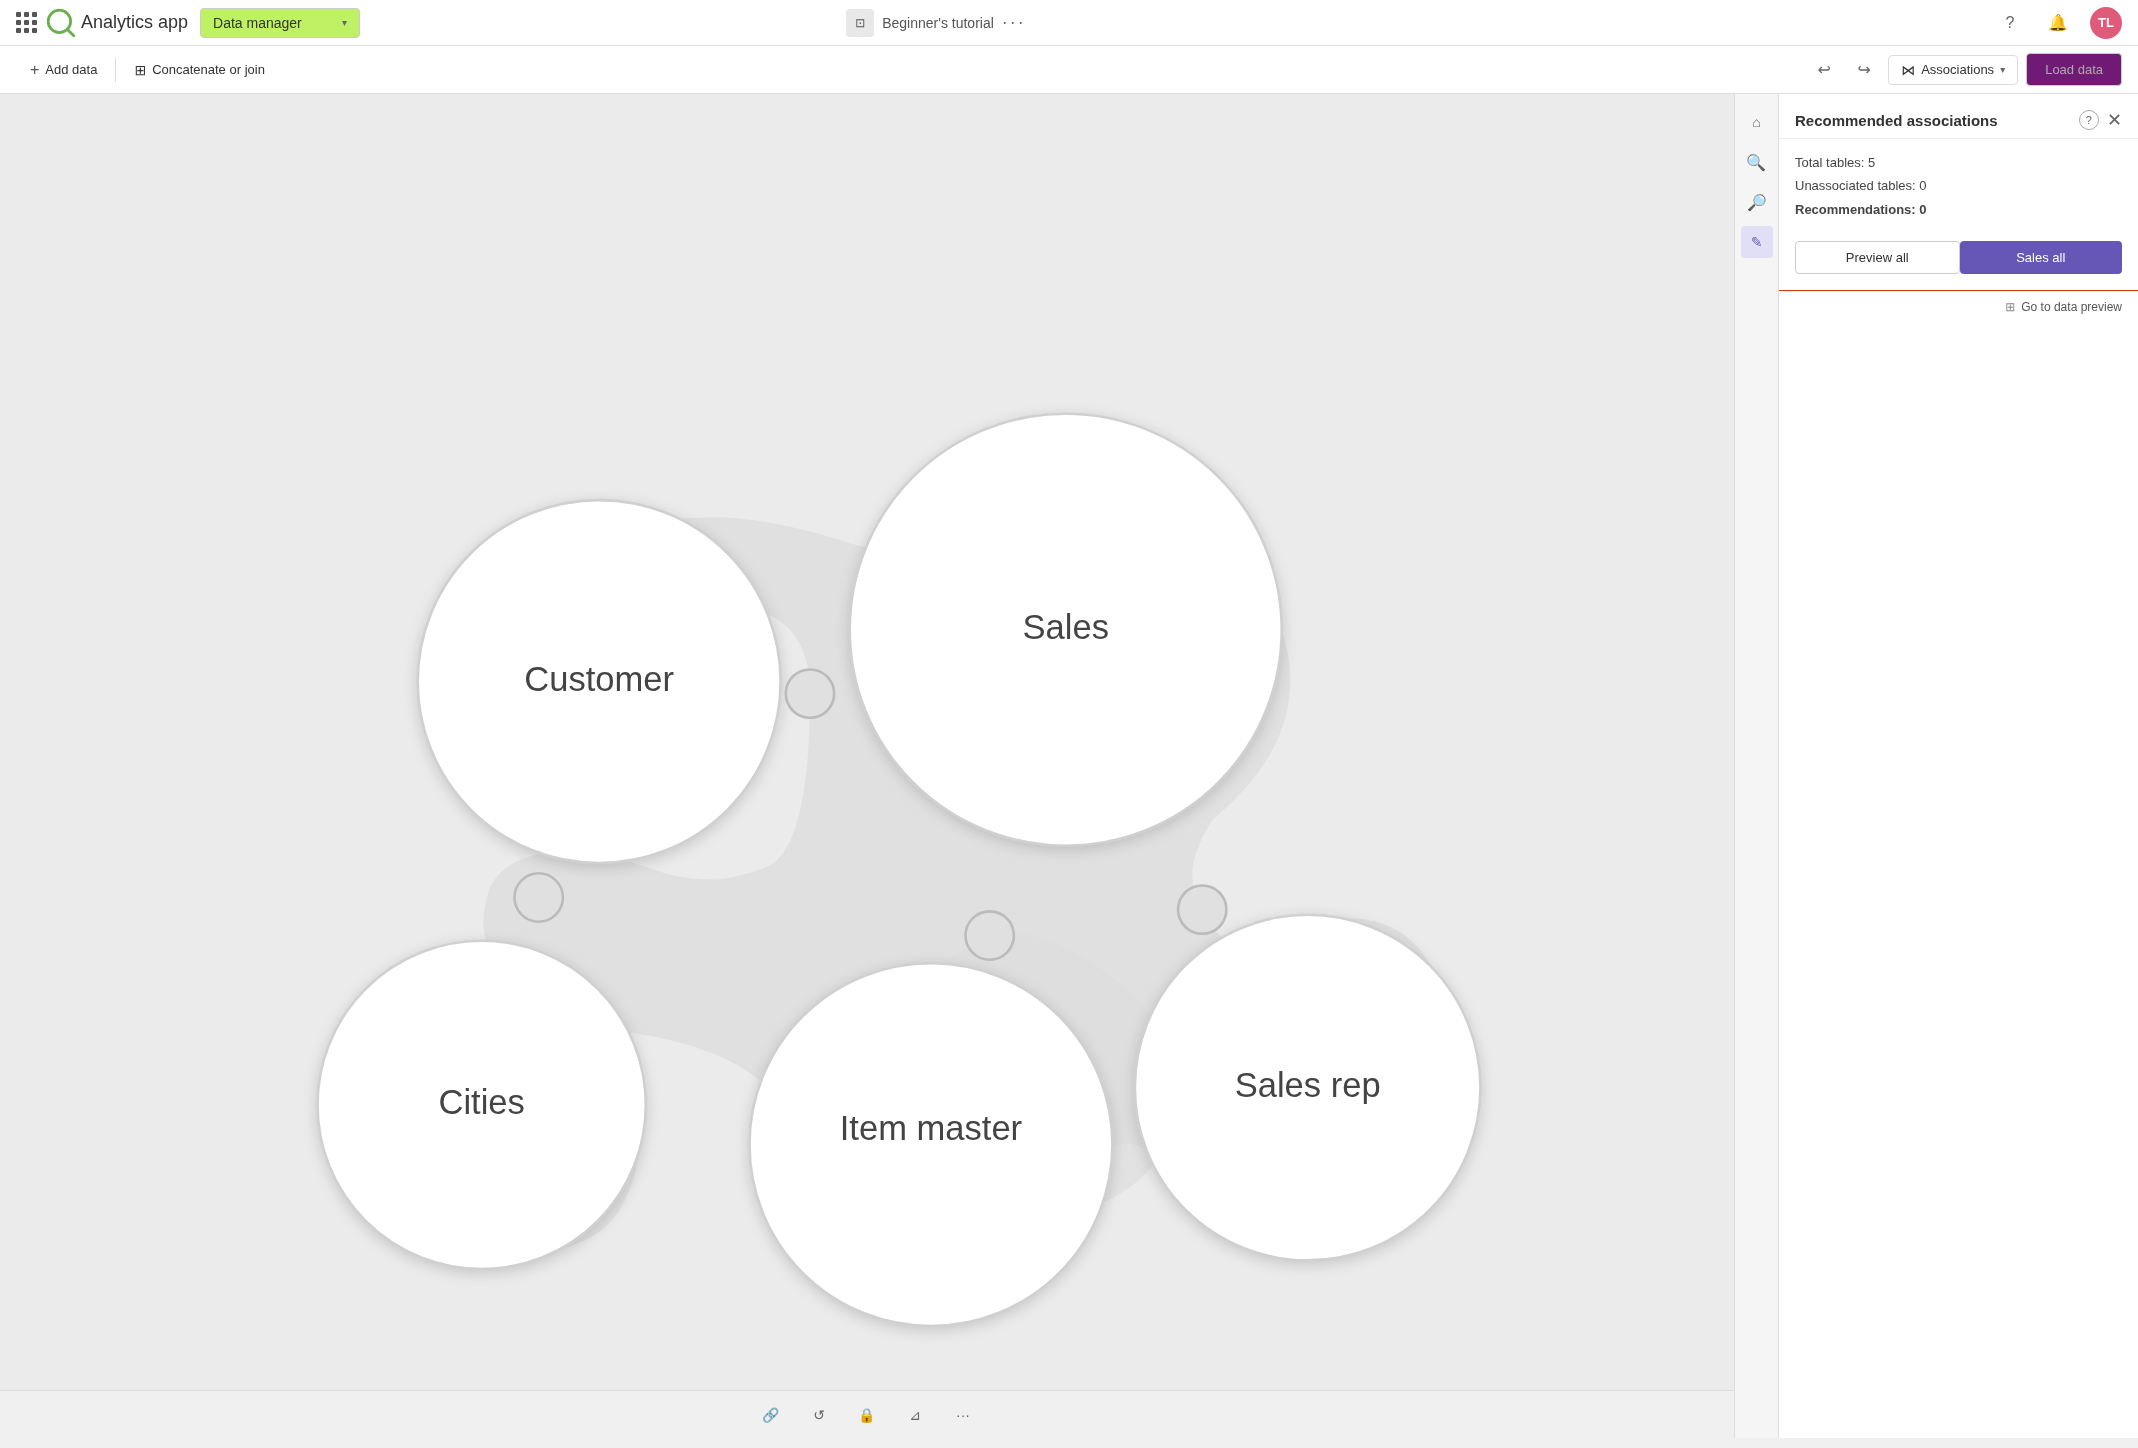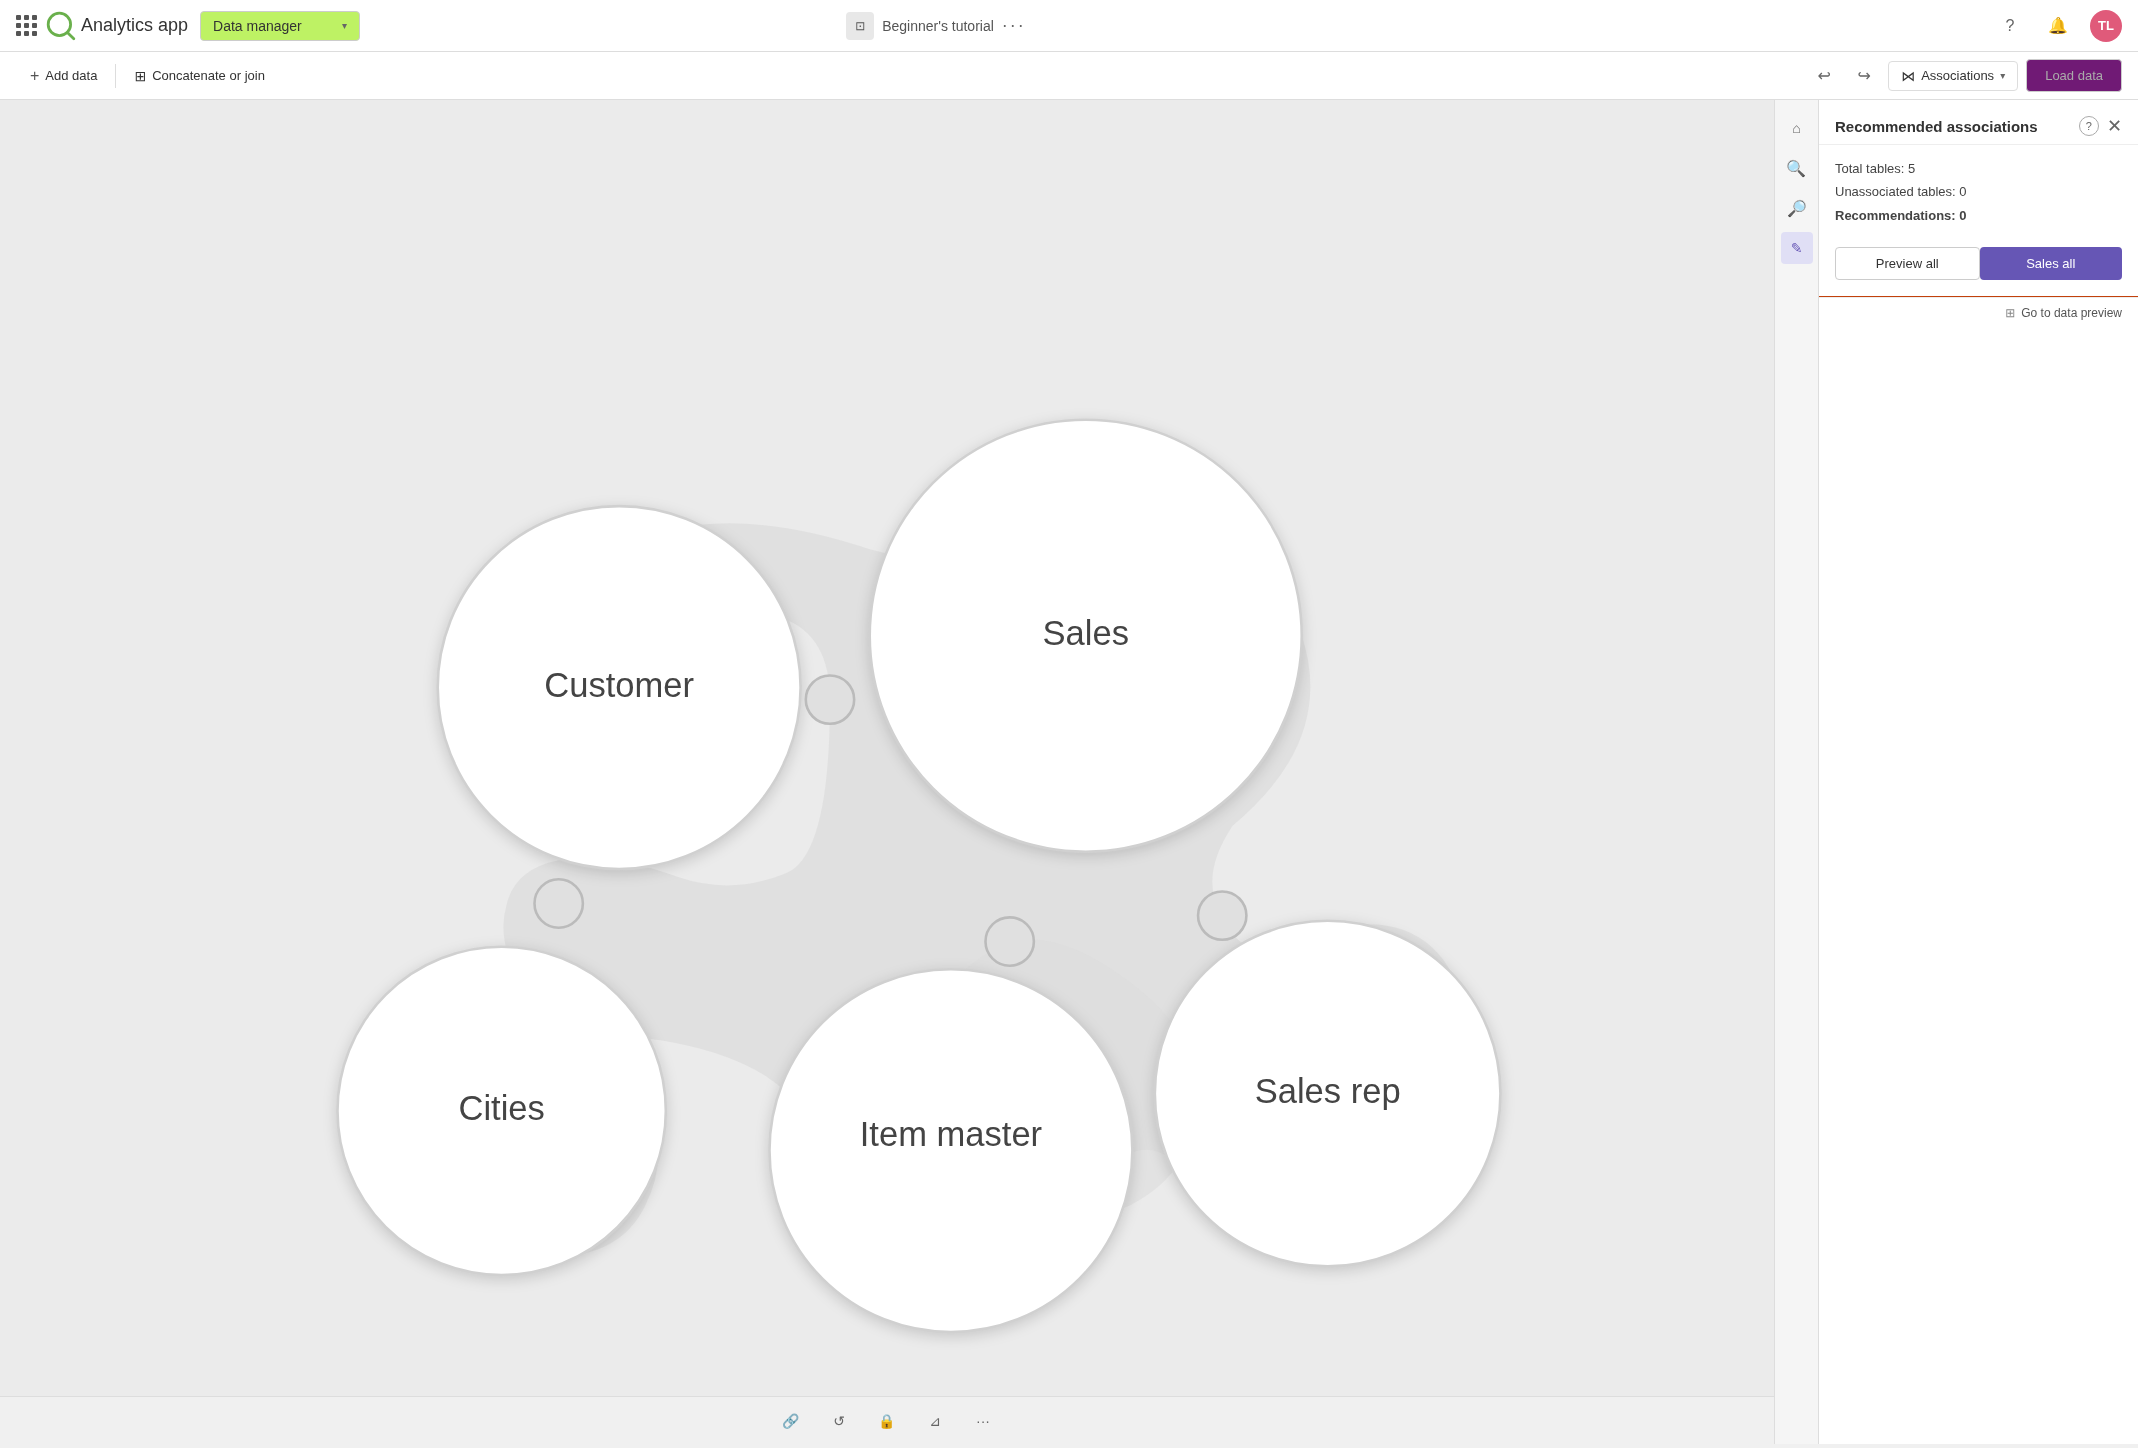--- a/index.html
+++ b/index.html
@@ -1,20 +1,20 @@
 <!DOCTYPE html>
 <html><head>
   <meta charset="utf-8">
   <style>
     * { box-sizing: border-box; margin: 0; padding: 0; }
     body { font-family: 'Segoe UI', Arial, sans-serif; background: #f0f0f0; color: #333; overflow: hidden; width: 2138px; height: 1448px; }
 
     
     .top-nav {
-      display: flex; align-items: center; height: 52px;
+      display: flex; align-items: center; height: 46px;
       background: #fff; border-bottom: 1px solid #ddd;
       padding: 2px 16px; gap: 4px; position: relative; z-index: 10;
     }
     .nav-grid-icon { display: flex; flex-direction: column; gap: 3px; cursor: pointer; margin-right: 4px; }
     .nav-grid-icon span { display: flex; gap: 3px; }
     .nav-grid-icon span i { width: 5px; height: 5px; background: #555; border-radius: 1px; display: inline-block; }
     .qlik-logo { display: flex; align-items: center; gap: 4px; }
     .qlik-logo .q-mark { width: 32px; height: 32px; }
     .app-title { font-size: 18px; font-weight: 400; color: #333; margin-right: 8px; }
     .dropdown-btn {
@@ -90,21 +90,21 @@
       display: flex; align-items: center; justify-content: center; gap: 16px;
     }
     .bottom-tool-btn {
       width: 32px; height: 32px; display: flex; align-items: center;
       justify-content: center; cursor: pointer; color: #666; font-size: 14px;
       border: none; background: none;
     }
 
     
     .rec-panel {
-      width: 320px; background: #fff; border-left: 1px solid #ddd;
+      width: 360px; background: #fff; border-left: 1px solid #ddd;
       display: flex; flex-direction: column;
     }
     .rec-panel-header {
       display: flex; align-items: center; padding: 16px 16px 8px;
       border-bottom: 1px solid #eee;
     }
     .rec-panel-title { font-size: 15px; font-weight: 600; flex: 1; }
     .rec-panel-help { width: 20px; height: 20px; border-radius: 50%; border: 1px solid #aaa; display: flex; align-items: center; justify-content: center; font-size: 11px; color: #666; cursor: pointer; margin-right: 8px; }
     .rec-panel-close { font-size: 18px; color: #666; cursor: pointer; line-height: 1; }
     .rec-panel-stats { padding: 12px 16px; font-size: 13px; line-height: 1.8; color: #444; }

